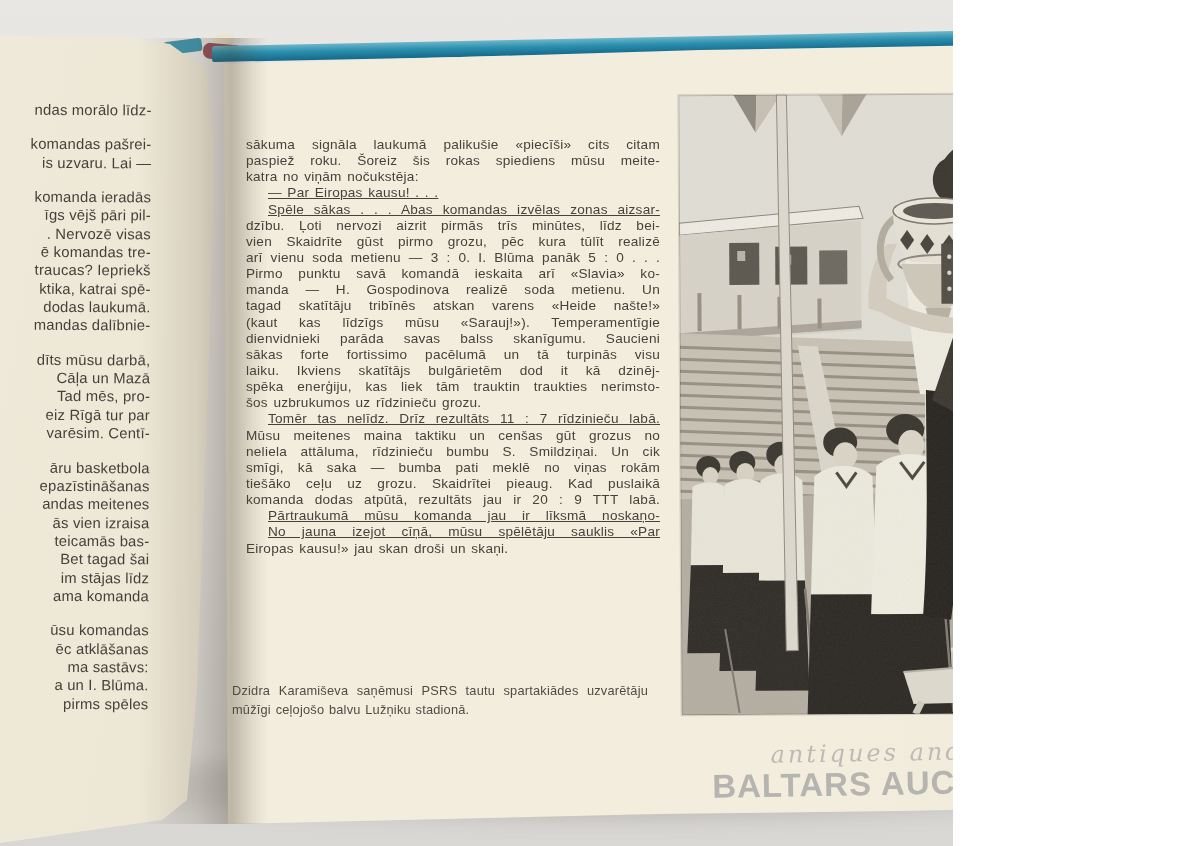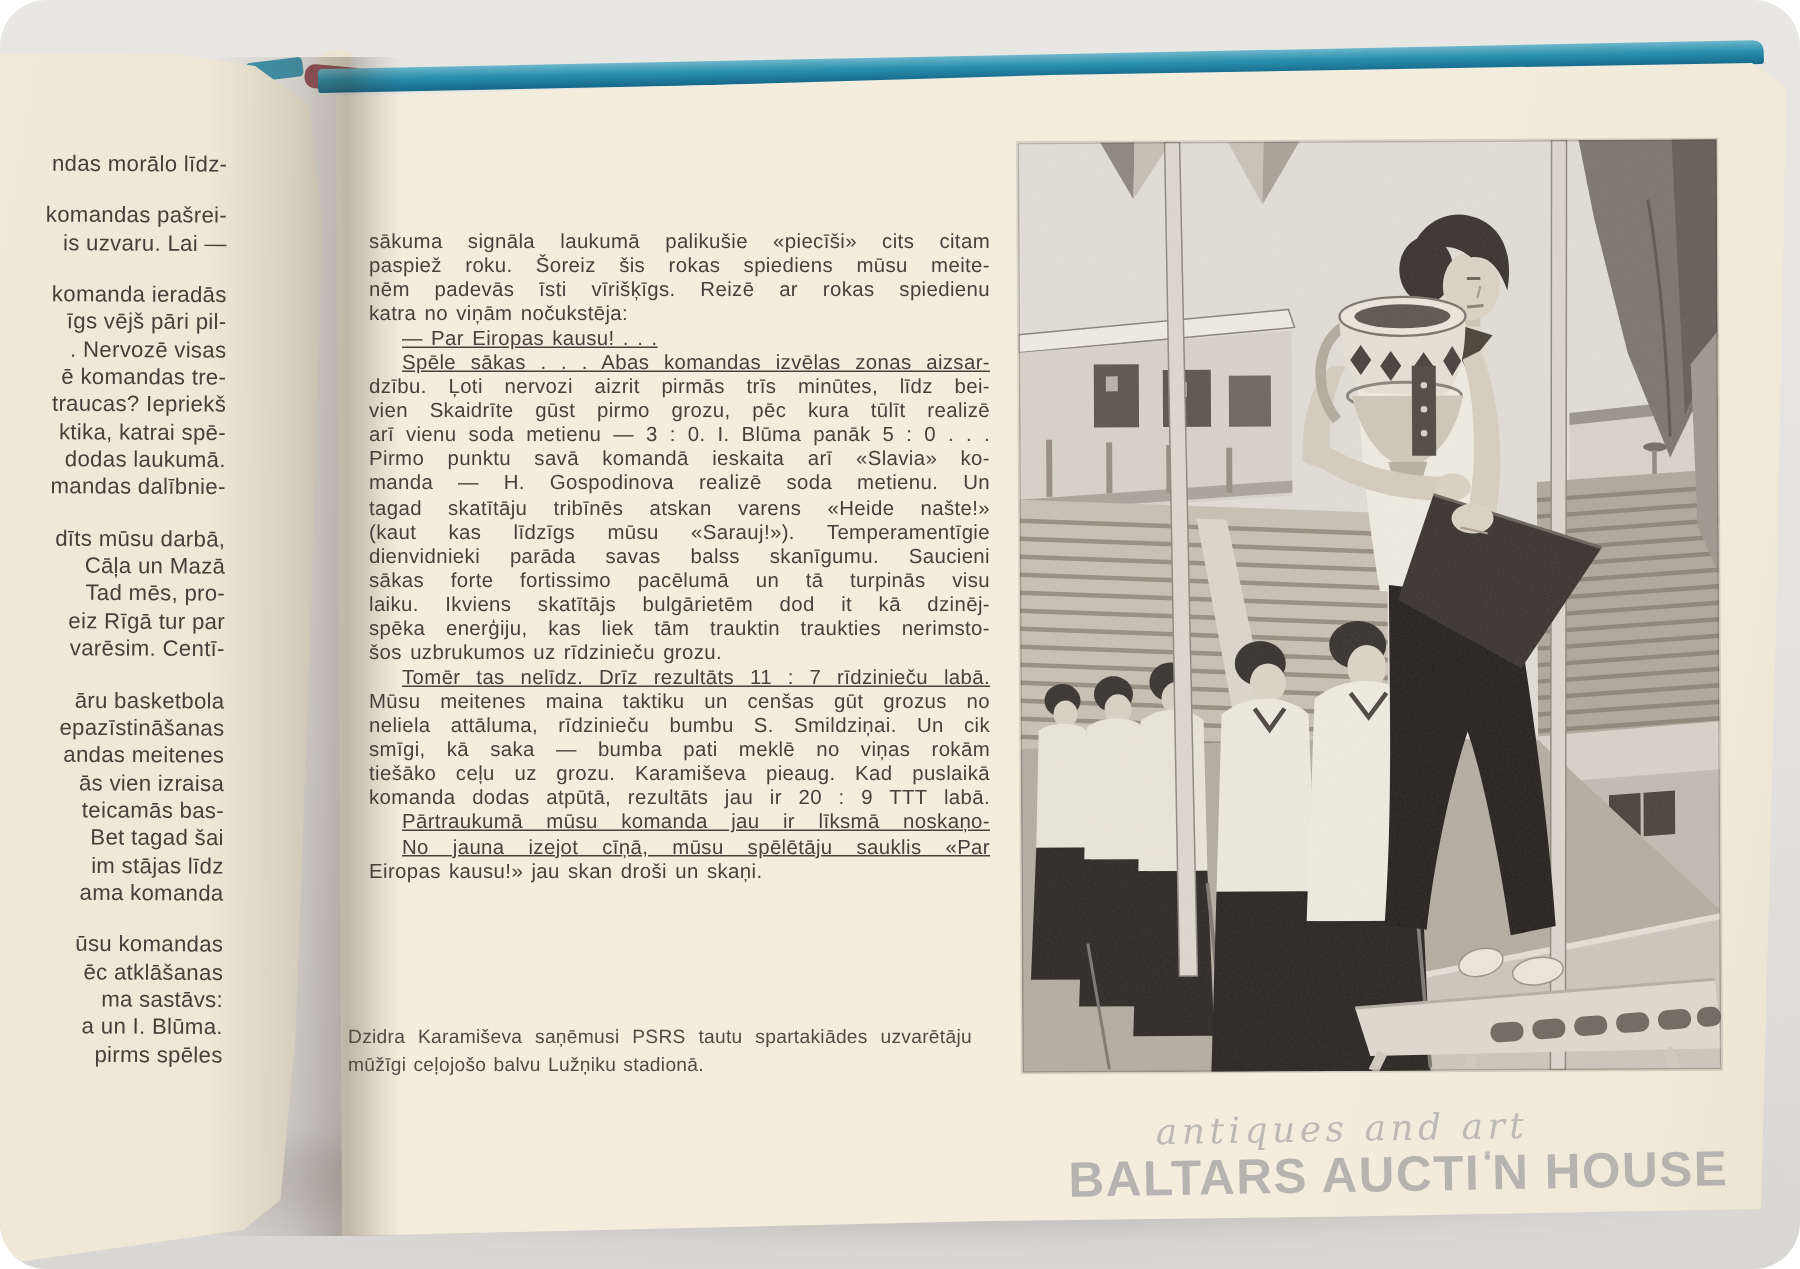--- a/index.html
+++ b/index.html
@@ -1,18 +1,18 @@
 <!DOCTYPE html>
 <html><head>
 <meta charset="utf-8">
 <style>
   html,body{margin:0;padding:0;}
   body{font-family:"Liberation Sans",sans-serif;}
-  .scene{position:relative;width:1200px;height:846px;overflow:hidden;
-         background:linear-gradient(180deg,#e9e7e4 0%,#e4e2df 55%,#d9d7d4 100%);border-radius:31px;}
+  .scene{position:relative;width:953px;height:846px;overflow:hidden;
+         background:linear-gradient(180deg,#e9e7e4 0%,#e4e2df 55%,#d9d7d4 100%);}
   .book-shadow{position:absolute;left:15px;top:760px;width:1170px;height:70px;
     background:radial-gradient(ellipse at 50% 35%,rgba(85,80,70,.40),rgba(85,80,70,0) 72%);
     filter:blur(7px);}
   .ribbon{position:absolute;}
   .ribbon.teal{left:164px;top:40px;width:38px;height:13px;background:#3b93ad;transform:rotate(-7deg);border-radius:3px;}
   .ribbon.maroon{left:203px;top:44px;width:40px;height:16px;background:#934f59;transform:rotate(5deg);border-radius:7px;}
   .ribbon.cream{left:212px;top:33px;width:23px;height:14px;background:#ece4d2;border-radius:50%;transform:rotate(-12deg);}
   .cover-strip{position:absolute;left:212px;top:46px;width:964px;height:16px;
     transform:rotate(-1.15deg);transform-origin:left center;border-radius:3px 7px 2px 2px;
     background:linear-gradient(180deg,#6db7cb 0%,#2b8fae 45%,#15688a 100%);}
@@ -25,21 +25,21 @@
     clip-path:polygon(224px 64px,700px 50px,1168px 42px,1191px 58px,1184px 420px,1174px 806px,900px 811px,660px 814px,228px 824px);
     background:linear-gradient(100deg,#d9d1bc 0%,#ece5d3 5%,#f3edde 16%,#f3edde 72%,#efe9d8 92%,#e9e2cf 100%);
     filter:drop-shadow(0 9px 7px rgba(80,75,64,.38));}
   .gutter-shade{position:absolute;left:138px;top:38px;width:130px;height:786px;
     background:linear-gradient(90deg,rgba(95,82,60,0) 0%,rgba(95,82,60,.16) 45%,rgba(66,55,38,.30) 72%,rgba(66,55,38,.10) 88%,rgba(66,55,38,0) 100%);}
   .left-text{position:absolute;left:0;top:101px;width:150px;color:#45413a;
     font-size:14.8px;line-height:18.35px;letter-spacing:.2px;transform:rotate(.3deg);}
   .left-line{text-align:right;white-space:nowrap;}
   .left-line.gap{margin-top:16px;}
   .main-text{position:absolute;left:246px;top:137px;width:414px;color:#46423b;
-    font-size:13.6px;line-height:16.15px;letter-spacing:.25px;word-spacing:1.5px;margin-top:16px;}
+    font-size:13.6px;line-height:16.15px;letter-spacing:.25px;word-spacing:1.5px;}
   .main-line{text-align:justify;text-align-last:justify;height:16.15px;}
   .main-line.nj{text-align-last:left;}
   .main-line.ind{padding-left:22px;text-decoration:underline;}
   .caption{position:absolute;left:232px;top:681px;width:416px;color:#504c44;
     font-size:12.8px;line-height:19px;letter-spacing:.2px;word-spacing:1px;}
   .cap1{text-align:justify;text-align-last:justify;}
   .photo{position:absolute;left:680px;top:94px;width:466px;height:620px;background:#e2dfd7;
     transform:rotate(-.3deg);box-shadow:0 0 0 1px rgba(75,70,60,.18);}
   .watermark{position:absolute;left:712px;top:738px;width:440px;transform:rotate(-1deg);opacity:.85;}
   .wm-tagline{margin-left:58px;width:250px;text-align:center;font-family:"DejaVu Serif",serif;
@@ -93,41 +93,40 @@
       <div class="left-line gap">ūsu komandas</div>
       <div class="left-line">ēc atklāšanas</div>
       <div class="left-line">ma  sastāvs:</div>
       <div class="left-line">a un I. Blūma.</div>
       <div class="left-line">pirms spēles</div>
     </div>
 
   <div class="main-text">
       <div class="main-line">sākuma signāla laukumā palikušie «piecīši» cits citam</div>
       <div class="main-line">paspiež roku. Šoreiz šis rokas spiediens mūsu meite-</div>
-      <div class="main-line">nēm padevās īsti vīrišķīgs. Reizē ar rokas spiedienu</div>
       <div class="main-line nj">katra no viņām nočukstēja:</div>
       <div class="main-line ind nj">— Par Eiropas kausu! . . .</div>
       <div class="main-line ind">Spēle sākas . . . Abas komandas izvēlas zonas aizsar-</div>
       <div class="main-line">dzību. Ļoti nervozi aizrit pirmās trīs minūtes, līdz bei-</div>
       <div class="main-line">vien Skaidrīte gūst pirmo grozu, pēc kura tūlīt realizē</div>
       <div class="main-line">arī vienu soda metienu — 3 : 0. I. Blūma panāk 5 : 0 . . .</div>
       <div class="main-line">Pirmo punktu savā komandā ieskaita arī «Slavia» ko-</div>
       <div class="main-line">manda — H. Gospodinova realizē soda metienu. Un</div>
       <div class="main-line">tagad skatītāju tribīnēs atskan varens «Heide našte!»</div>
       <div class="main-line">(kaut kas līdzīgs mūsu «Sarauj!»). Temperamentīgie</div>
       <div class="main-line">dienvidnieki parāda savas balss skanīgumu. Saucieni</div>
       <div class="main-line">sākas forte fortissimo pacēlumā un tā turpinās visu</div>
       <div class="main-line">laiku. Ikviens skatītājs bulgārietēm dod it kā dzinēj-</div>
       <div class="main-line">spēka enerģiju, kas liek tām trauktin traukties nerimsto-</div>
       <div class="main-line nj">šos uzbrukumos uz rīdzinieču grozu.</div>
       <div class="main-line ind">Tomēr tas nelīdz. Drīz rezultāts 11 : 7 rīdzinieču labā.</div>
       <div class="main-line">Mūsu meitenes maina taktiku un cenšas gūt grozus no</div>
       <div class="main-line">neliela attāluma, rīdzinieču bumbu S. Smildziņai. Un cik</div>
       <div class="main-line">smīgi, kā saka — bumba pati meklē no viņas rokām</div>
-      <div class="main-line">tiešāko ceļu uz grozu. Karamiševa pieaug. Kad puslaikā</div>
+      <div class="main-line">tiešāko ceļu uz grozu. Skaidrītei pieaug. Kad puslaikā</div>
       <div class="main-line">komanda dodas atpūtā, rezultāts jau ir 20 : 9 TTT labā.</div>
       <div class="main-line ind">Pārtraukumā mūsu komanda jau ir līksmā noskaņo-</div>
       <div class="main-line ind">No jauna izejot cīņā, mūsu spēlētāju sauklis «Par</div>
       <div class="main-line nj">Eiropas kausu!» jau skan droši un skaņi.</div>
     </div>
 
   <div class="caption">
     <div class="cap1">Dzidra Karamiševa saņēmusi PSRS tautu spartakiādes uzvarētāju</div>
     <div class="cap2">mūžīgi ceļojošo balvu Lužņiku stadionā.</div>
   </div>

